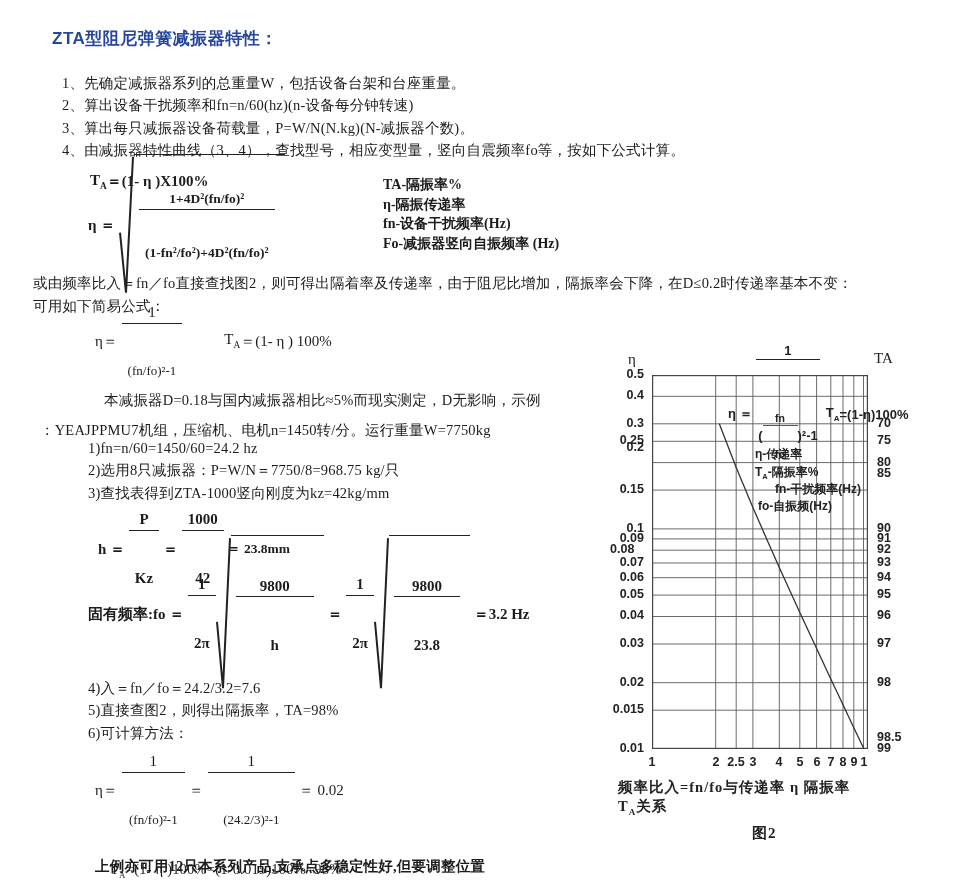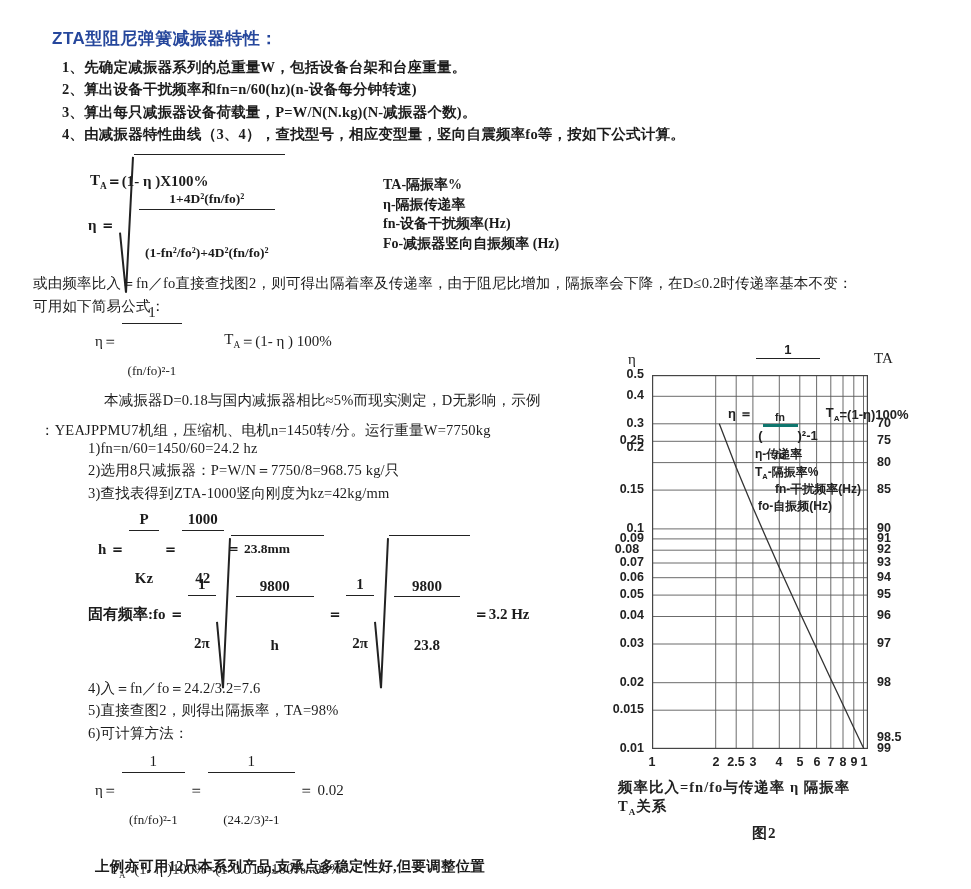--- a/index.html
+++ b/index.html
@@ -23,34 +23,34 @@
   
   .chart{font-family:"Liberation Sans",sans-serif;}
   .tick{position:absolute;font-family:"Liberation Sans",sans-serif;font-size:12.5px;
         font-weight:bold;color:#222;line-height:15px;white-space:nowrap;}
   .axis-corner{position:absolute;font-family:"Liberation Serif",serif;font-size:15px;color:#222;}
   .anno{position:absolute;font-family:"Liberation Sans",sans-serif;color:#222;}
   .anno-f{display:flex;align-items:center;font-size:13px;font-weight:bold;white-space:pre;}
   .anno-f .num{border-bottom:1.3px solid #222;padding:0 4px 0;}
   .anno-f .den{padding:0 2px 0;display:flex;align-items:center;justify-content:center;}
   .mfrac{display:inline-block;text-align:center;font-size:10.5px;line-height:1.1;vertical-align:middle;}
-  .mfrac .mnum{display:block;border-bottom:3px solid #0f766e;padding:0 2px;}
+  .mfrac .mnum{display:block;border-bottom:1px solid #0f766e;padding:0 2px;}
   .mfrac .mden{display:block;padding:0 2px;}
   .anno-legend{font-size:12px;font-weight:700;white-space:nowrap;}
   .caption{font-size:14.5px;font-weight:bold;letter-spacing:1px;color:#222;
            font-family:"Liberation Serif",serif;white-space:nowrap;}
 </style>
 </head>
 <body>
 
 <div class="page">
 
   <div class="abs doc-title" style="left:52px;top:27px;">ZTA型阻尼弹簧减振器特性：</div>
 
-  <div class="abs" style="left:62px;top:56px;font-weight:bold;">
+  <div class="abs" style="left:62px;top:72px;">
     <div class="body-text">1、先确定减振器系列的总重量W，包括设备台架和台座重量。</div>
     <div class="body-text">2、算出设备干扰频率和fn=n/60(hz)(n-设备每分钟转速)</div>
     <div class="body-text">3、算出每只减振器设备荷载量，P=W/N(N.kg)(N-减振器个数)。</div>
     <div class="body-text">4、由减振器特性曲线（3、4），查找型号，相应变型量，竖向自震频率fo等，按如下公式计算。</div>
   </div>
 
   <div class="abs frow" style="left:90px;top:172px;font-weight:bold;">
     <span><span>T</span><sub class="sA">A</sub></span><span>＝(1- η )X100%</span>
   </div>
 
@@ -254,33 +254,33 @@
       <span class="tick" style="left:232px;top:409px;width:24px;text-align:center;">9</span>
       <span class="tick" style="left:242px;top:409px;width:24px;text-align:center;">1</span>
       <span class="tick" style="left:0px;top:21px;width:34px;text-align:right;">0.5</span>
       <span class="tick" style="left:0px;top:42px;width:34px;text-align:right;">0.4</span>
       <span class="tick" style="left:0px;top:70px;width:34px;text-align:right;">0.3</span>
       <span class="tick" style="left:0px;top:87px;width:34px;text-align:right;">0.25</span>
       <span class="tick" style="left:0px;top:94px;width:34px;text-align:right;">0.2</span>
       <span class="tick" style="left:0px;top:136px;width:34px;text-align:right;">0.15</span>
       <span class="tick" style="left:0px;top:175px;width:34px;text-align:right;">0.1</span>
       <span class="tick" style="left:0px;top:185px;width:34px;text-align:right;">0.09</span>
-      <span class="tick" style="left:0px;top:196px;width:34px;text-align:center;">0.08</span>
+      <span class="tick" style="left:0px;top:196px;width:34px;text-align:left;">0.08</span>
       <span class="tick" style="left:0px;top:209px;width:34px;text-align:right;">0.07</span>
       <span class="tick" style="left:0px;top:224px;width:34px;text-align:right;">0.06</span>
       <span class="tick" style="left:0px;top:241px;width:34px;text-align:right;">0.05</span>
       <span class="tick" style="left:0px;top:262px;width:34px;text-align:right;">0.04</span>
       <span class="tick" style="left:0px;top:290px;width:34px;text-align:right;">0.03</span>
       <span class="tick" style="left:0px;top:329px;width:34px;text-align:right;">0.02</span>
       <span class="tick" style="left:0px;top:356px;width:34px;text-align:right;">0.015</span>
       <span class="tick" style="left:0px;top:395px;width:34px;text-align:right;">0.01</span>
       <span class="tick" style="left:267px;top:70px;">70</span>
       <span class="tick" style="left:267px;top:87px;">75</span>
       <span class="tick" style="left:267px;top:109px;">80</span>
-      <span class="tick" style="left:267px;top:136px;">85</span>
+      <span class="tick" style="left:267px;top:120px;">85</span>
       <span class="tick" style="left:267px;top:175px;">90</span>
       <span class="tick" style="left:267px;top:185px;">91</span>
       <span class="tick" style="left:267px;top:196px;">92</span>
       <span class="tick" style="left:267px;top:209px;">93</span>
       <span class="tick" style="left:267px;top:224px;">94</span>
       <span class="tick" style="left:267px;top:241px;">95</span>
       <span class="tick" style="left:267px;top:262px;">96</span>
       <span class="tick" style="left:267px;top:290px;">97</span>
       <span class="tick" style="left:267px;top:329px;">98</span>
       <span class="tick" style="left:267px;top:356px;margin-top:28px;">98.5</span>

